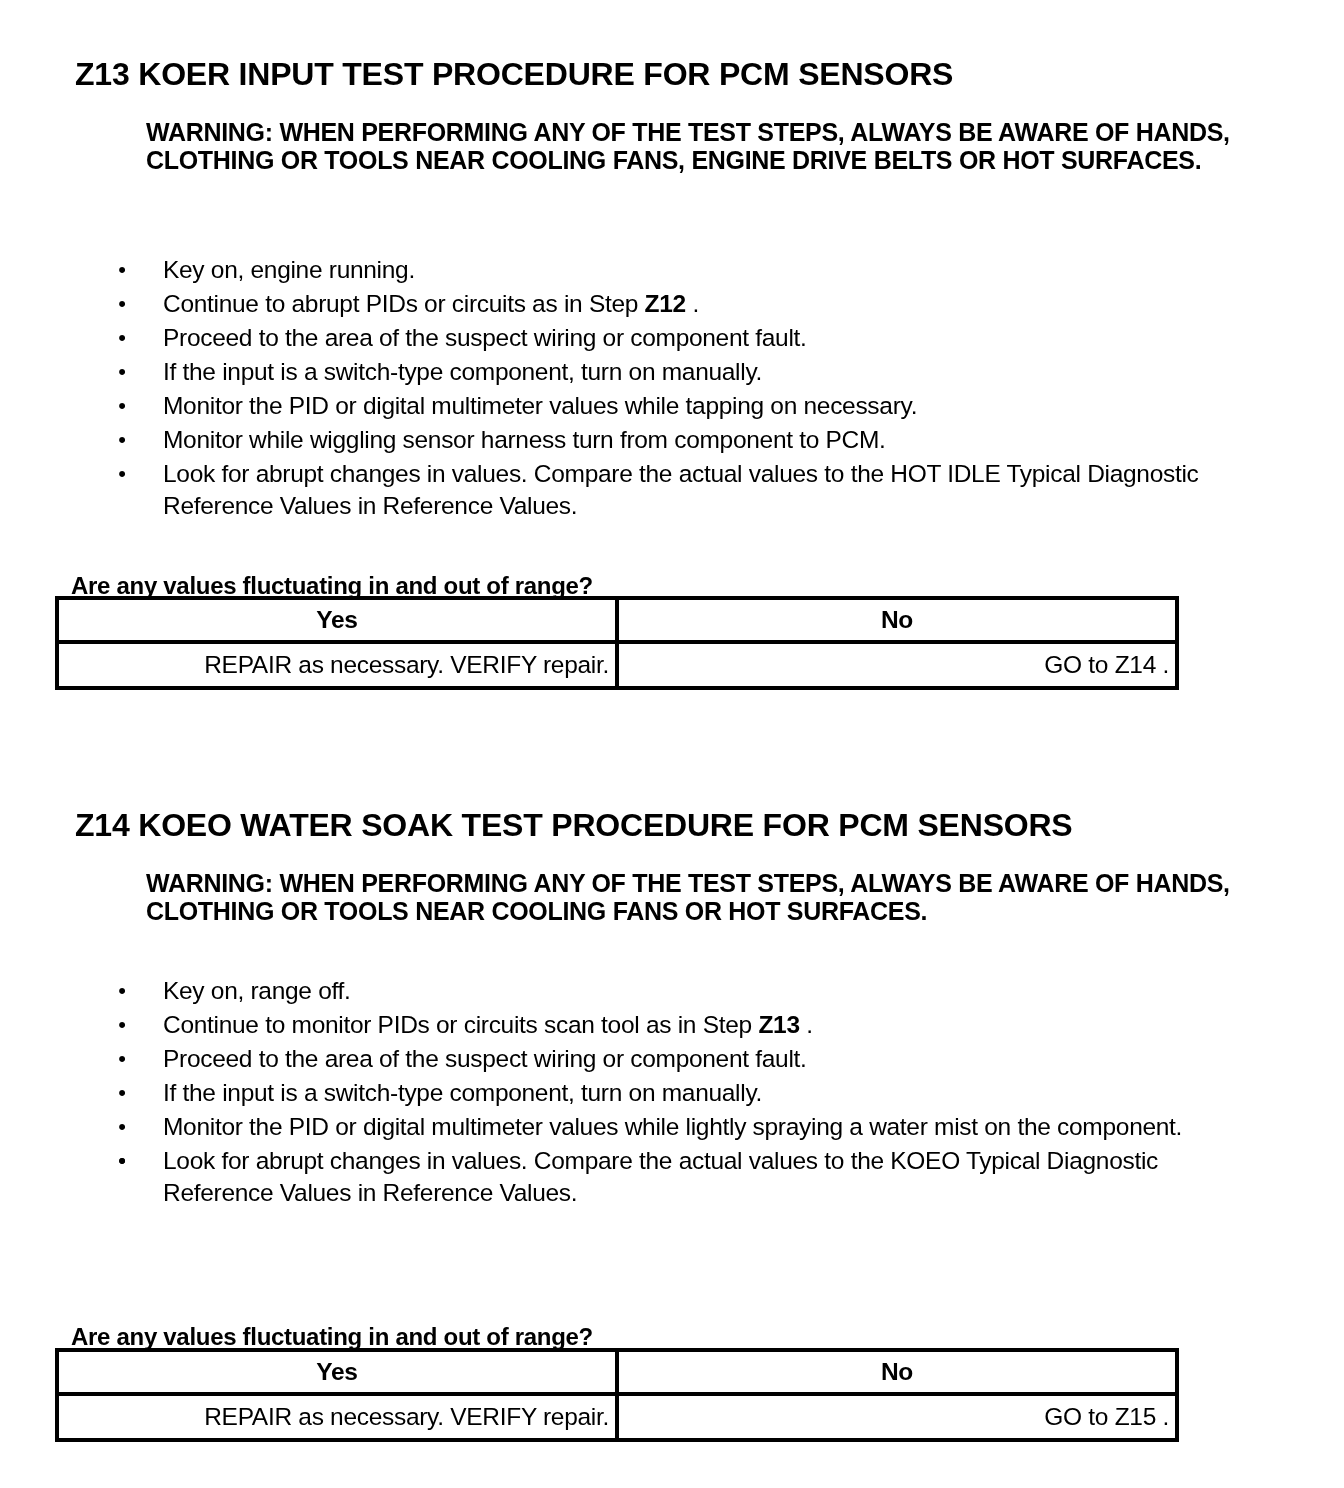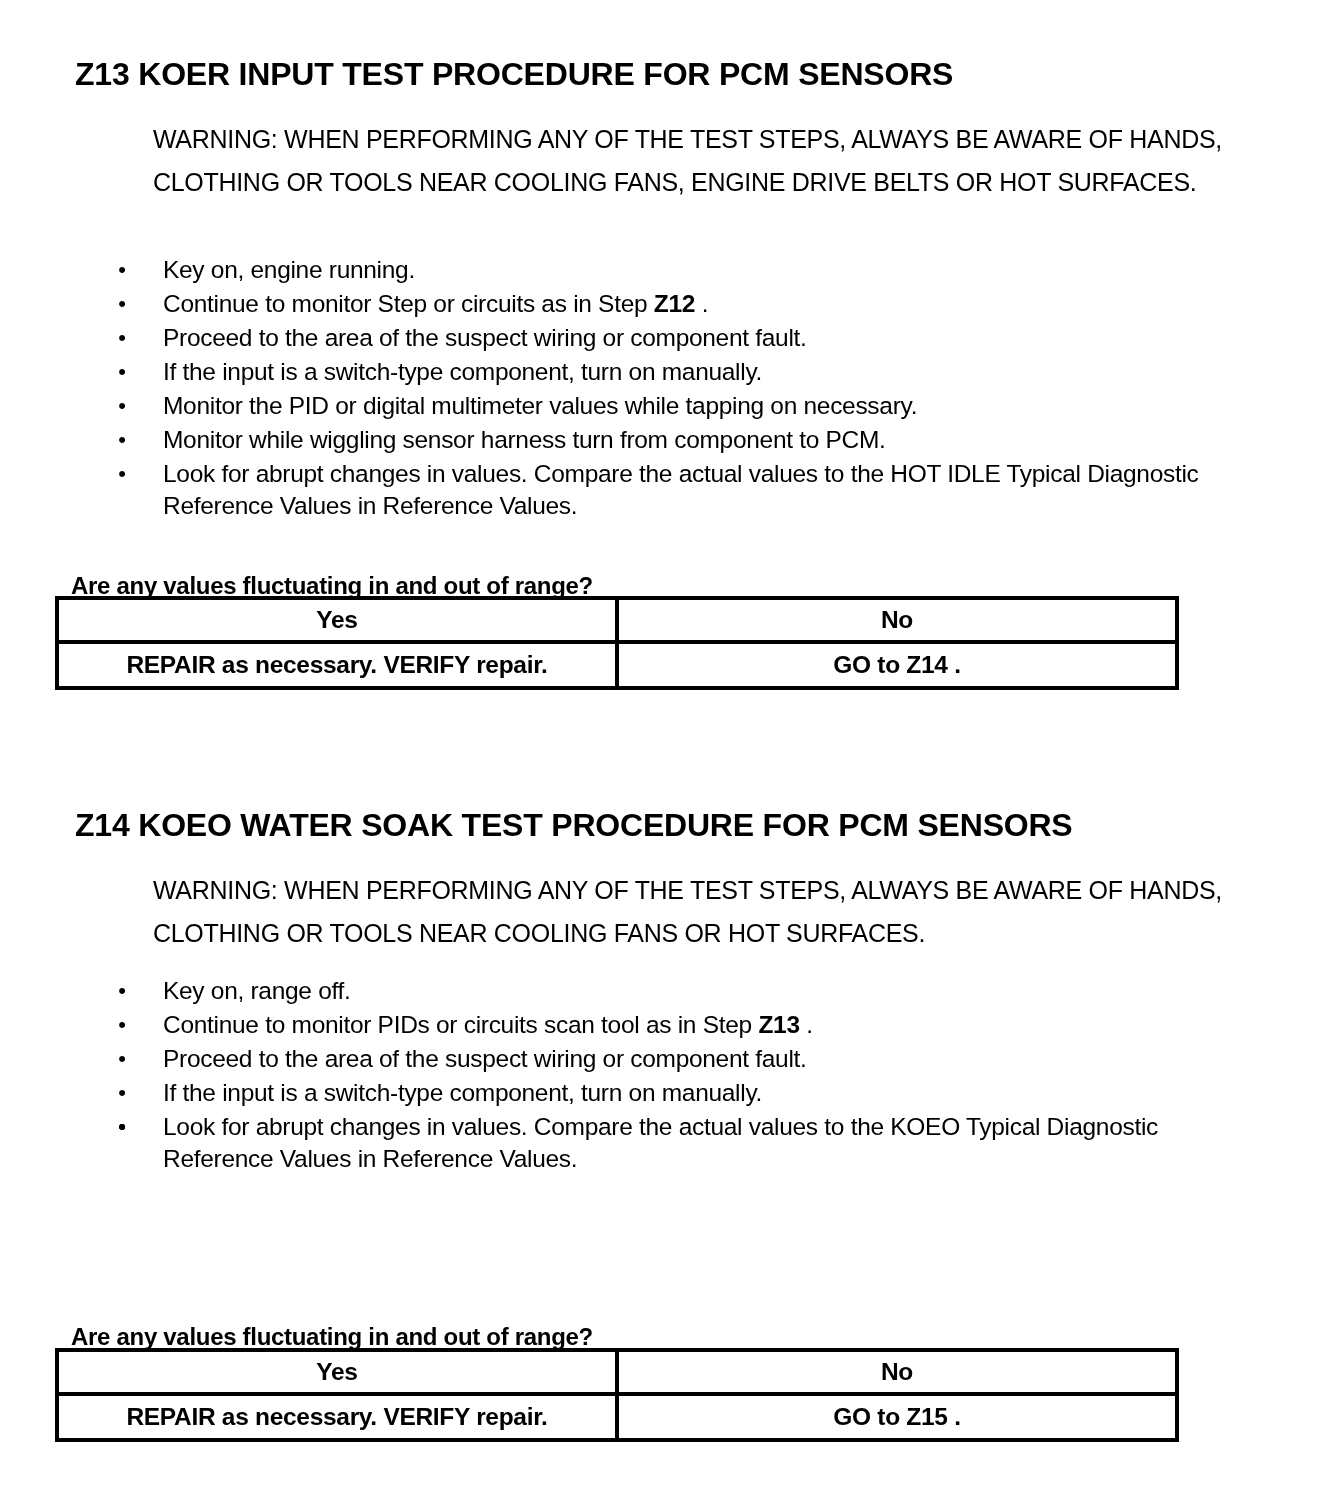--- a/index.html
+++ b/index.html
@@ -29,27 +29,27 @@
       top: 42px;
       margin: 12px;
       font-size: 32px;
       font-weight: bold;
       line-height: 40px;
       letter-spacing: -0.2px;
       white-space: nowrap;
     }
     .warning {
       position: absolute;
-      left: 153px;
+      left: 146px;
       top: 118px;
       width: 1110px;
       margin: 0;
       font-size: 25px;
-      font-weight: normal;
-      line-height: 43px;
+      font-weight: bold;
+      line-height: 28px;
       letter-spacing: -0.3px;
     }
     .bullets {
       position: absolute;
       left: 0;
       top: 254px;
       margin: 0;
       padding: 0;
       list-style: none;
       width: 1344px;
@@ -102,43 +102,42 @@
       padding: 0 6px;
       font-size: 24.5px;
       letter-spacing: -0.3px;
       vertical-align: middle;
     }
     table.decision th {
       font-weight: bold;
       height: 40px;
     }
     table.decision td {
-      text-align: center;
+      text-align: right;
       height: 42px;
       padding-left: 6px;
-      font-weight: bold;
     }
     col.c1 { width: 560px; }
     col.c2 { width: 560px; }
   </style>
 </head>
 <body>
 
 <div class="section s1">
   <h1 class="heading">Z13 KOER INPUT TEST PROCEDURE FOR PCM SENSORS</h1>
   <p class="warning">WARNING: WHEN PERFORMING ANY OF THE TEST STEPS, ALWAYS BE AWARE OF HANDS, CLOTHING OR TOOLS NEAR COOLING FANS, ENGINE DRIVE BELTS OR HOT SURFACES.</p>
 
   <ul class="bullets">
     <li class="bullet">
       <span class="dot">•</span>
       <span>Key on, engine running.</span>
     </li>
     <li class="bullet">
       <span class="dot">•</span>
-      <span>Continue to monitor Step or circuits as in Step </span><b>Z12</b><span> .</span>
+      <span>Continue to abrupt PIDs or circuits as in Step </span><b>Z12</b><span> .</span>
     </li>
     <li class="bullet">
       <span class="dot">•</span>
       <span>Proceed to the area of the suspect wiring or component fault.</span>
     </li>
     <li class="bullet">
       <span class="dot">•</span>
       <span>If the input is a switch-type component, turn on manually.</span>
     </li>
     <li class="bullet">
@@ -193,20 +192,21 @@
     <li class="bullet">
       <span class="dot">•</span>
       <span>Proceed to the area of the suspect wiring or component fault.</span>
     </li>
     <li class="bullet">
       <span class="dot">•</span>
       <span>If the input is a switch-type component, turn on manually.</span>
     </li>
     <li class="bullet">
       <span class="dot">•</span>
+      <span>Monitor the PID or digital multimeter values while lightly spraying a water mist on the component.</span>
     </li>
     <li class="bullet">
       <span class="dot">•</span>
     </li>
     <li class="bullet">
       <span class="dot">•</span>
       <span>Look for abrupt changes in values. Compare the actual values to the KOEO Typical Diagnostic Reference Values in Reference Values.</span>
     </li>
   </ul>
 

